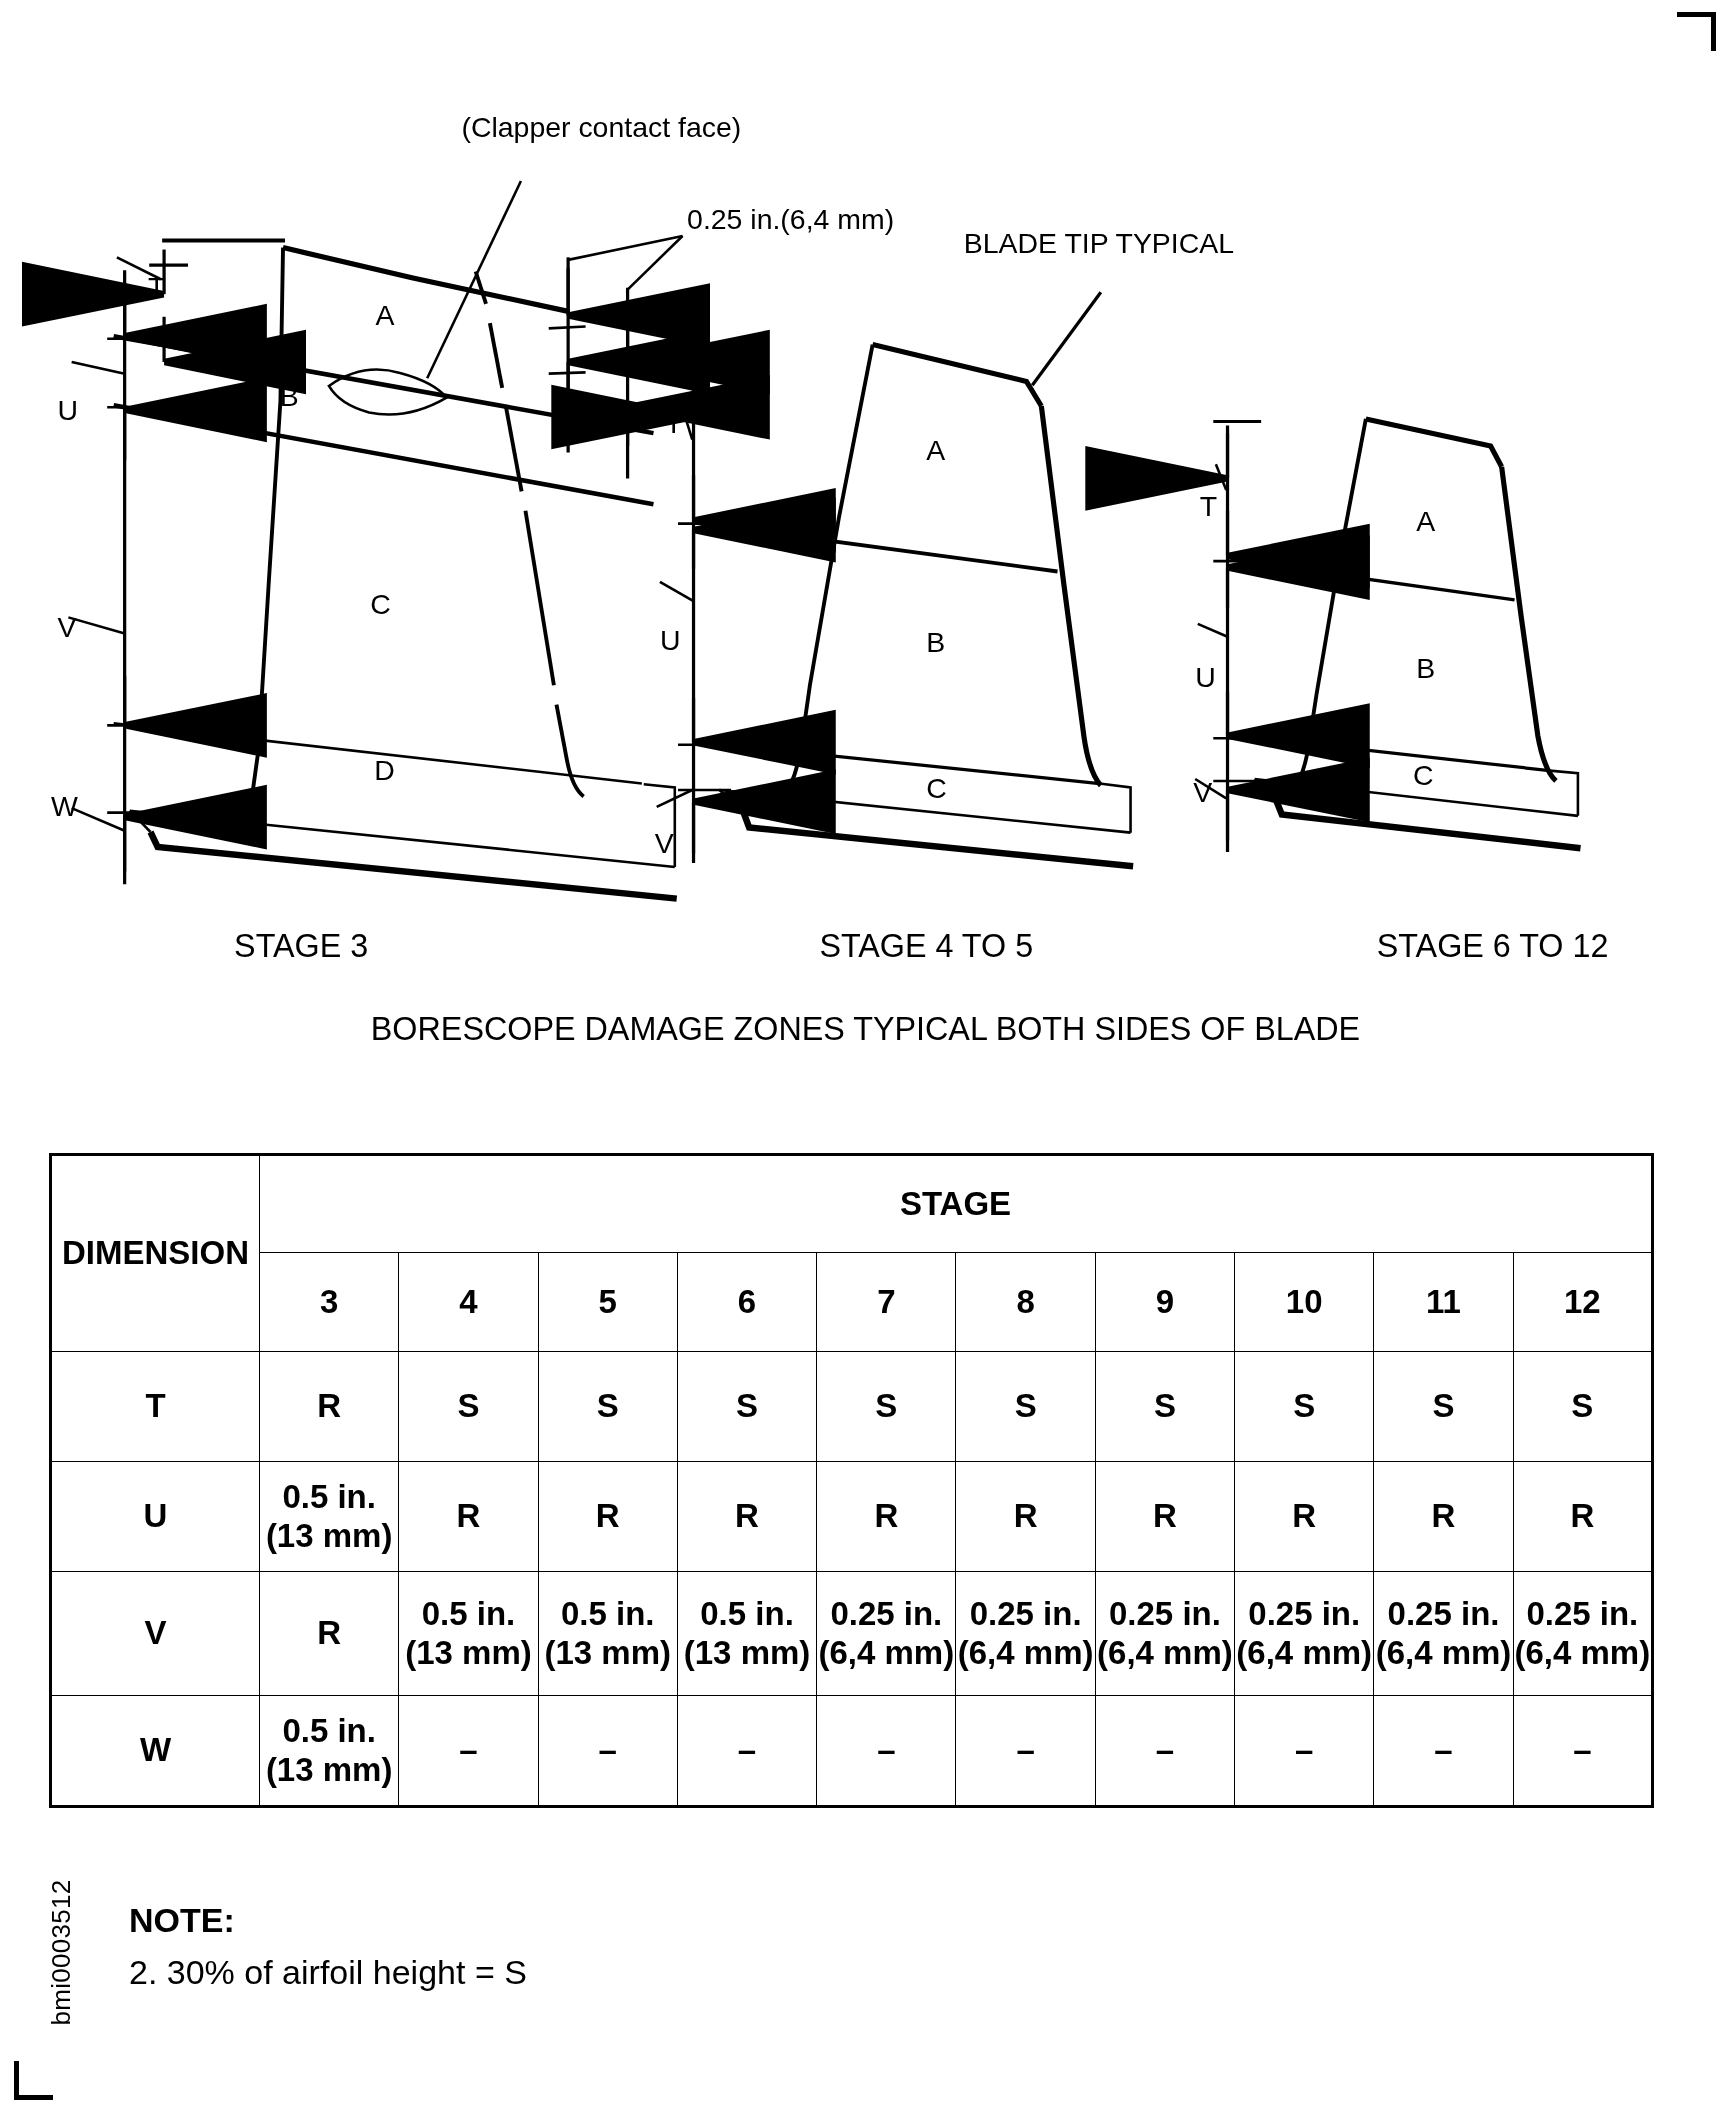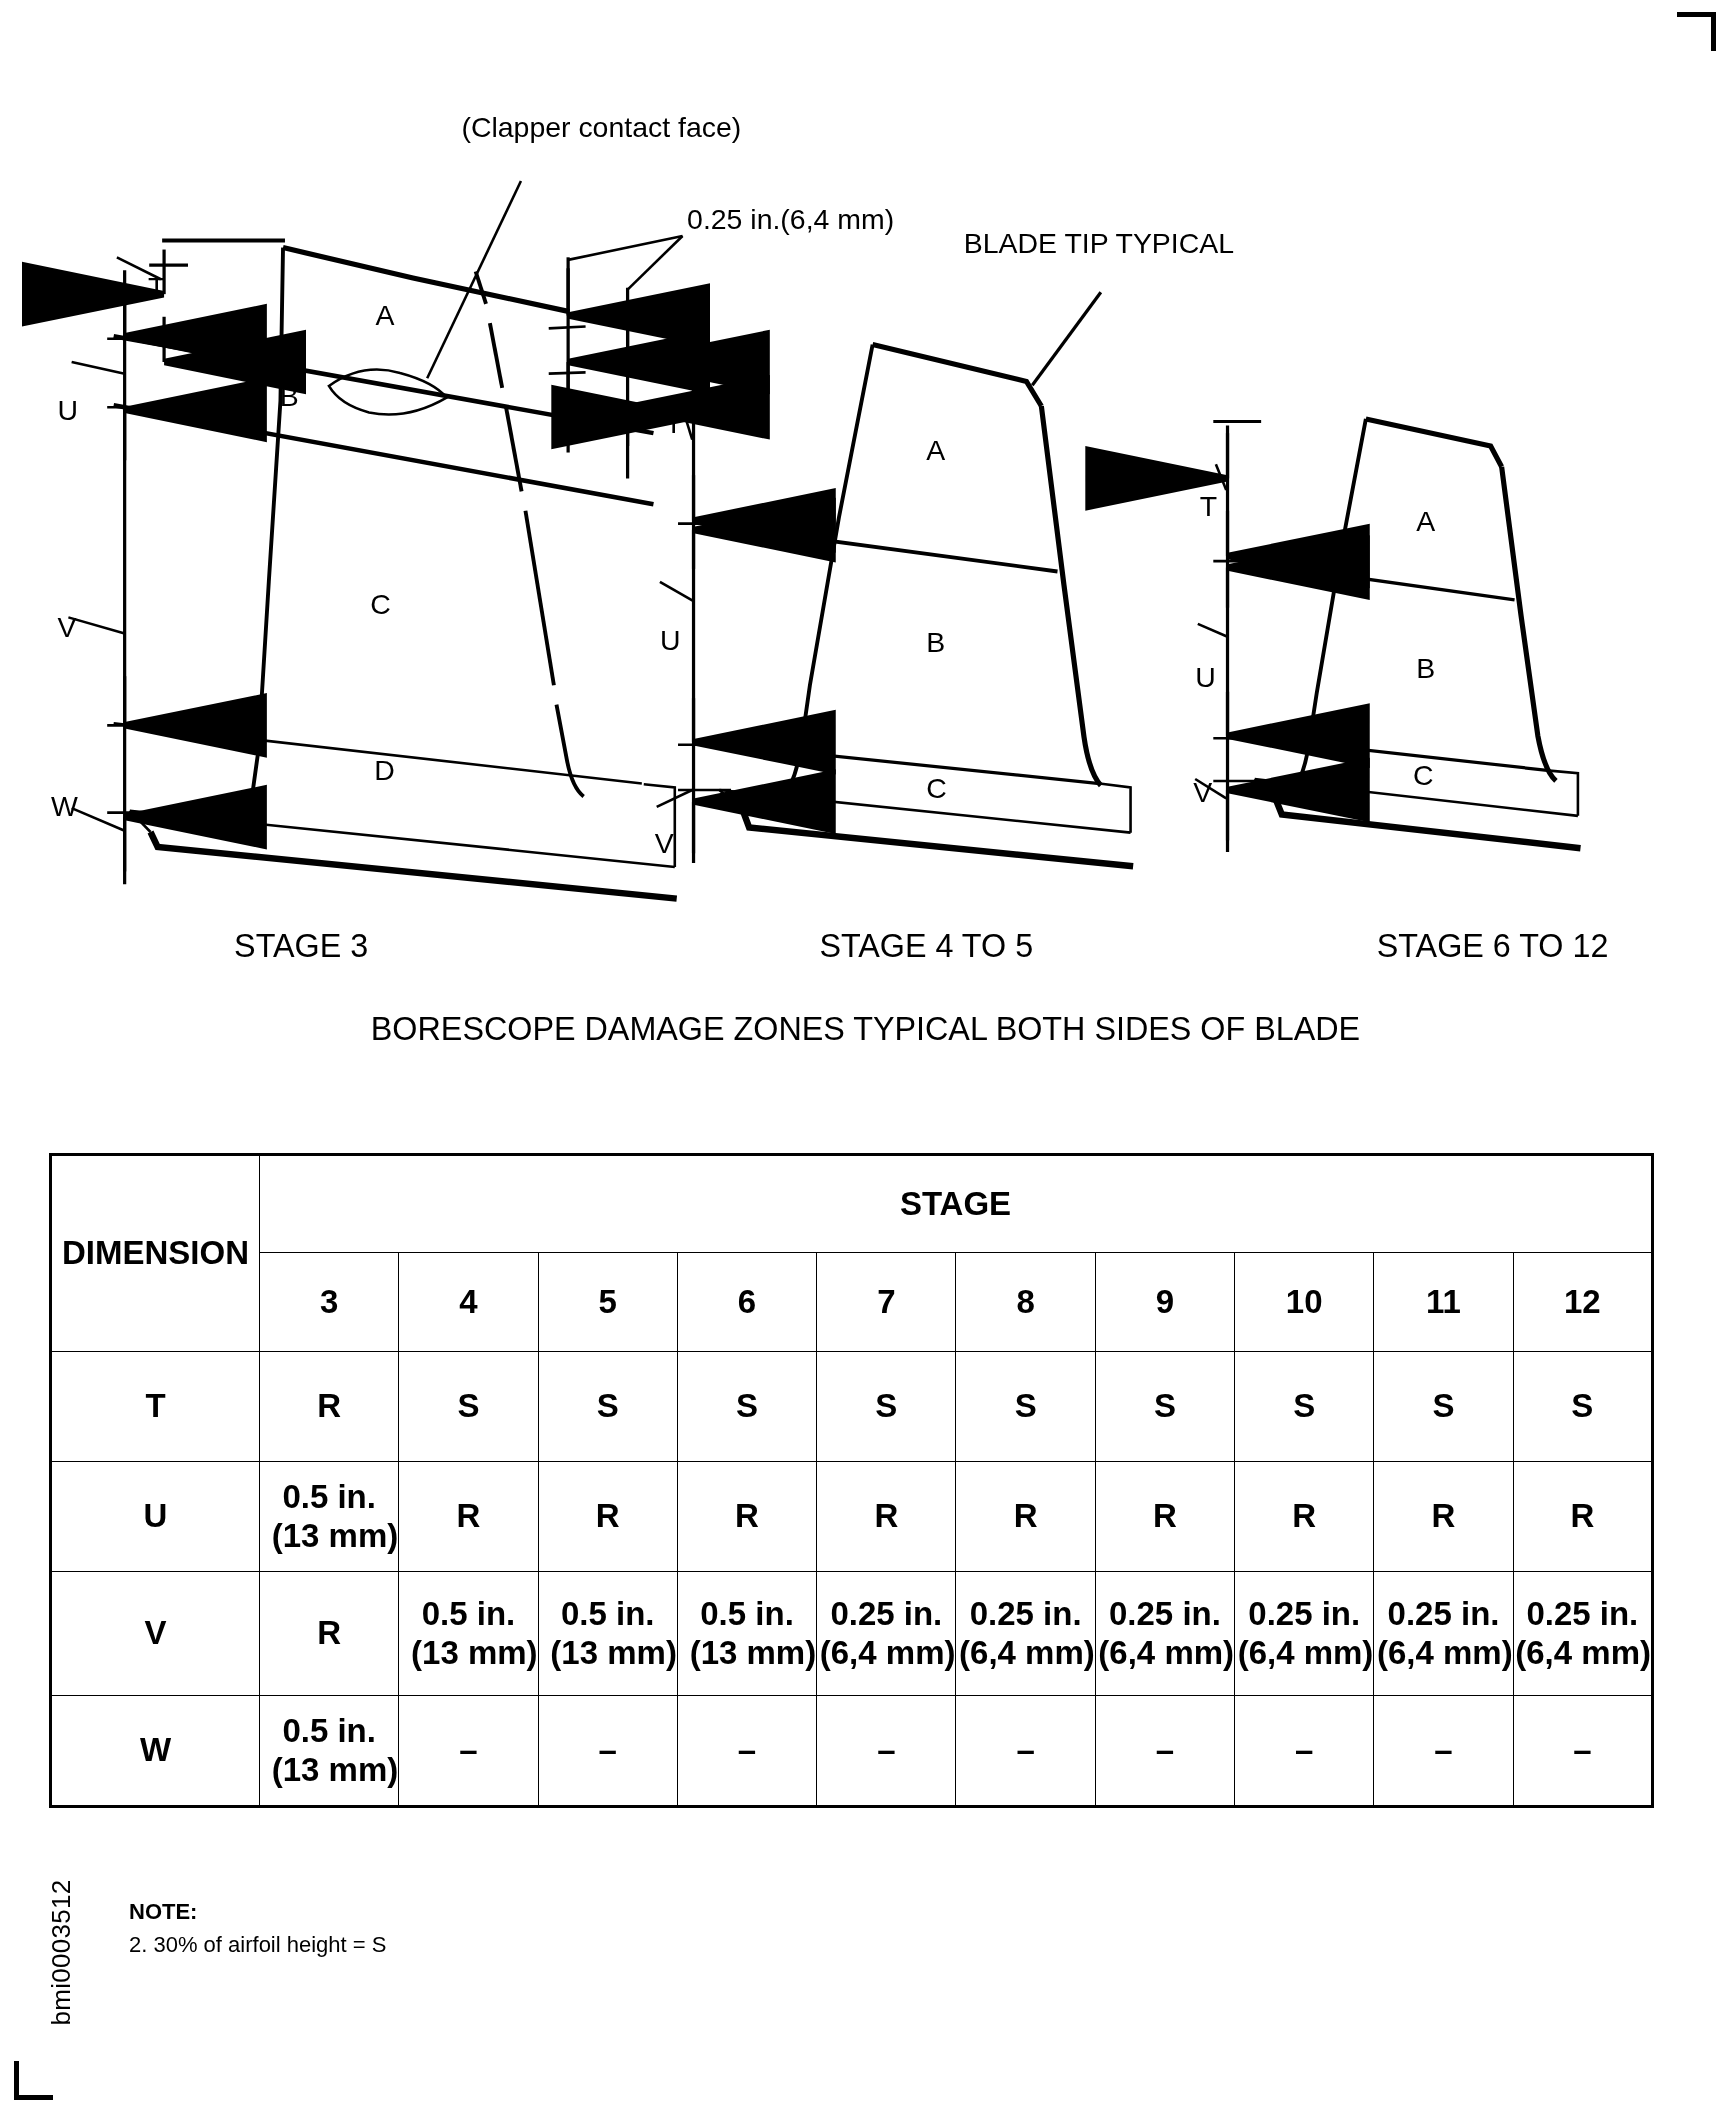--- a/index.html
+++ b/index.html
@@ -95,28 +95,28 @@
     font-size: 30px;
     height: 96px;
   }
   td.stage-num, th.stage-num {
     height: 98px;
     font-size: 30px;
   }
   tr.data-row td { height: 109px; }
   tr.data-row.tall td { height: 123px; }
   td.val { font-size: 27px; }
-  td.val .l2 { display: block; text-align: right; }
+  td.val .l2 { display: block; }
 
   
   .notes {
     position: absolute;
     left: 129px;
     top: 1895px;
-    font-size: 22px;
+    font-size: 34px;
     line-height: 1.52;
   }
   .notes .note-title { font-weight: bold; }
 
   text { font-family: "Liberation Sans", sans-serif; }
 </style>
 </head>
 <body>
 
 <div class="page">

